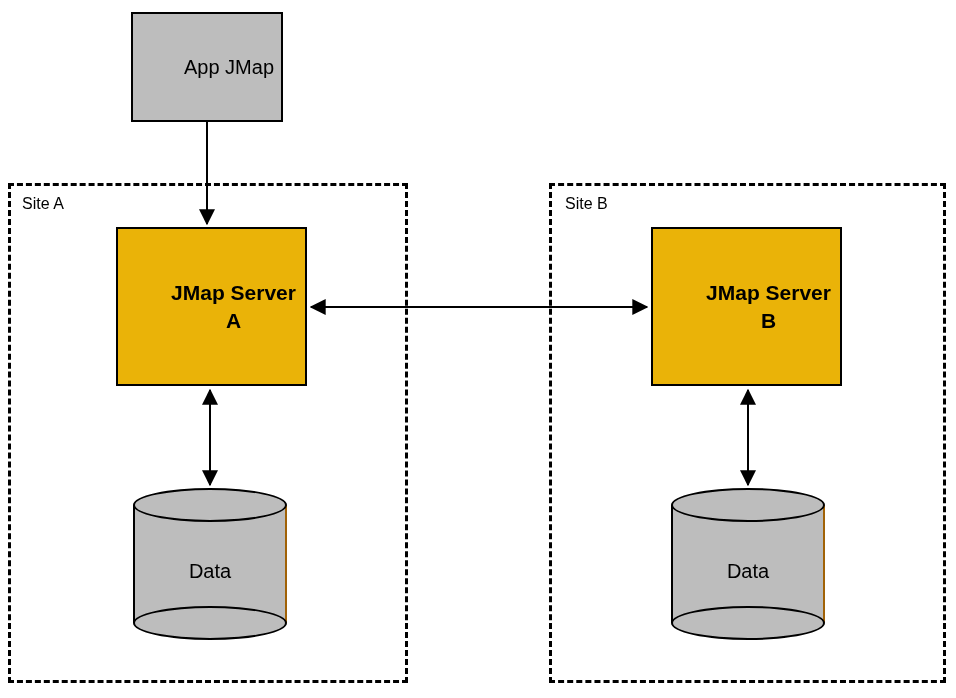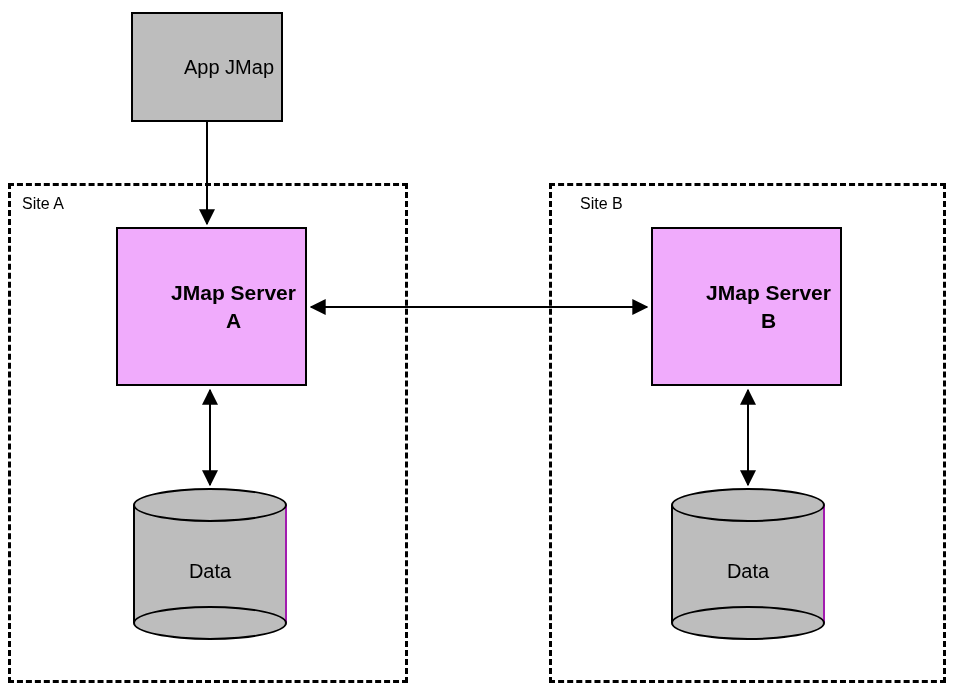--- a/index.html
+++ b/index.html
@@ -21,42 +21,42 @@
     justify-content: center;
     text-align: center;
     box-sizing: border-box;
     padding-left: 44px;
   }
   .app-box {
     background: #bdbdbd;
     font-size: 20px;
   }
   .server-box {
-    background: #f0abfc;
+    background: #eab308;
     font-size: 21px;
     font-weight: bold;
     line-height: 1.3;
   }
   .site-box {
     position: absolute;
     border: 3px dashed #000;
     box-sizing: border-box;
   }
   .site-label {
     position: absolute;
     font-size: 16px;
   }
   .cylinder {
     position: absolute;
   }
   .cyl-body {
     position: absolute;
     background: #bdbdbd;
     border-left: 2px solid #000;
-    border-right: 2px solid #a21caf;
+    border-right: 2px solid #a16207;
     box-sizing: border-box;
     display: flex;
     align-items: center;
     justify-content: center;
     font-size: 20px;
   }
   .cyl-top, .cyl-bottom {
     position: absolute;
     background: #bdbdbd;
     border: 2px solid #000;
@@ -72,21 +72,21 @@
 </style>
 </head>
 <body>
 
 <div class="canvas">
 
   <div class="site-box" style="left:8px; top:183px; width:400px; height:500px;"></div>
   <div class="site-label" style="left:22px; top:195px;">Site A</div>
 
   <div class="site-box" style="left:549px; top:183px; width:397px; height:500px;"></div>
-  <div class="site-label" style="left:580px; top:195px;">Site B</div>
+  <div class="site-label" style="left:565px; top:195px;">Site B</div>
 
   <div class="box app-box" style="left:131px; top:12px; width:152px; height:110px;">
     <span>App JMap</span>
   </div>
 
   <div class="box server-box" style="left:116px; top:227px; width:191px; height:159px;">
     <span style="white-space:pre-line;">JMap Server
 A</span>
   </div>
 

